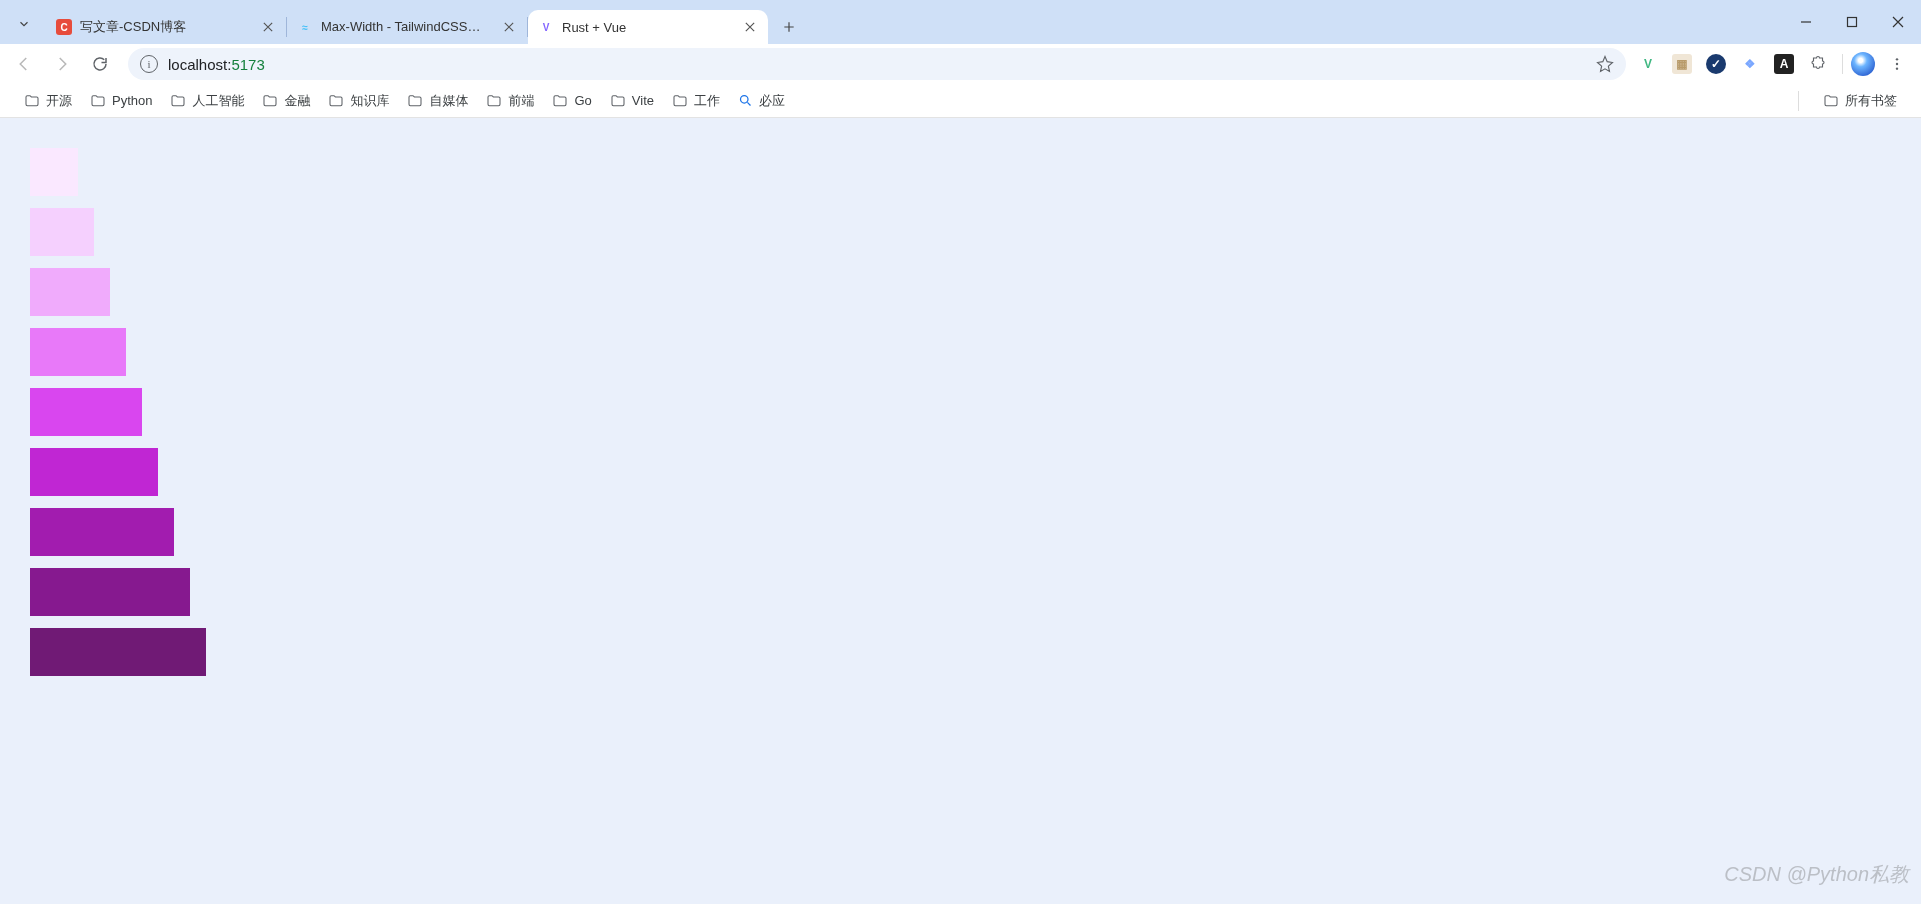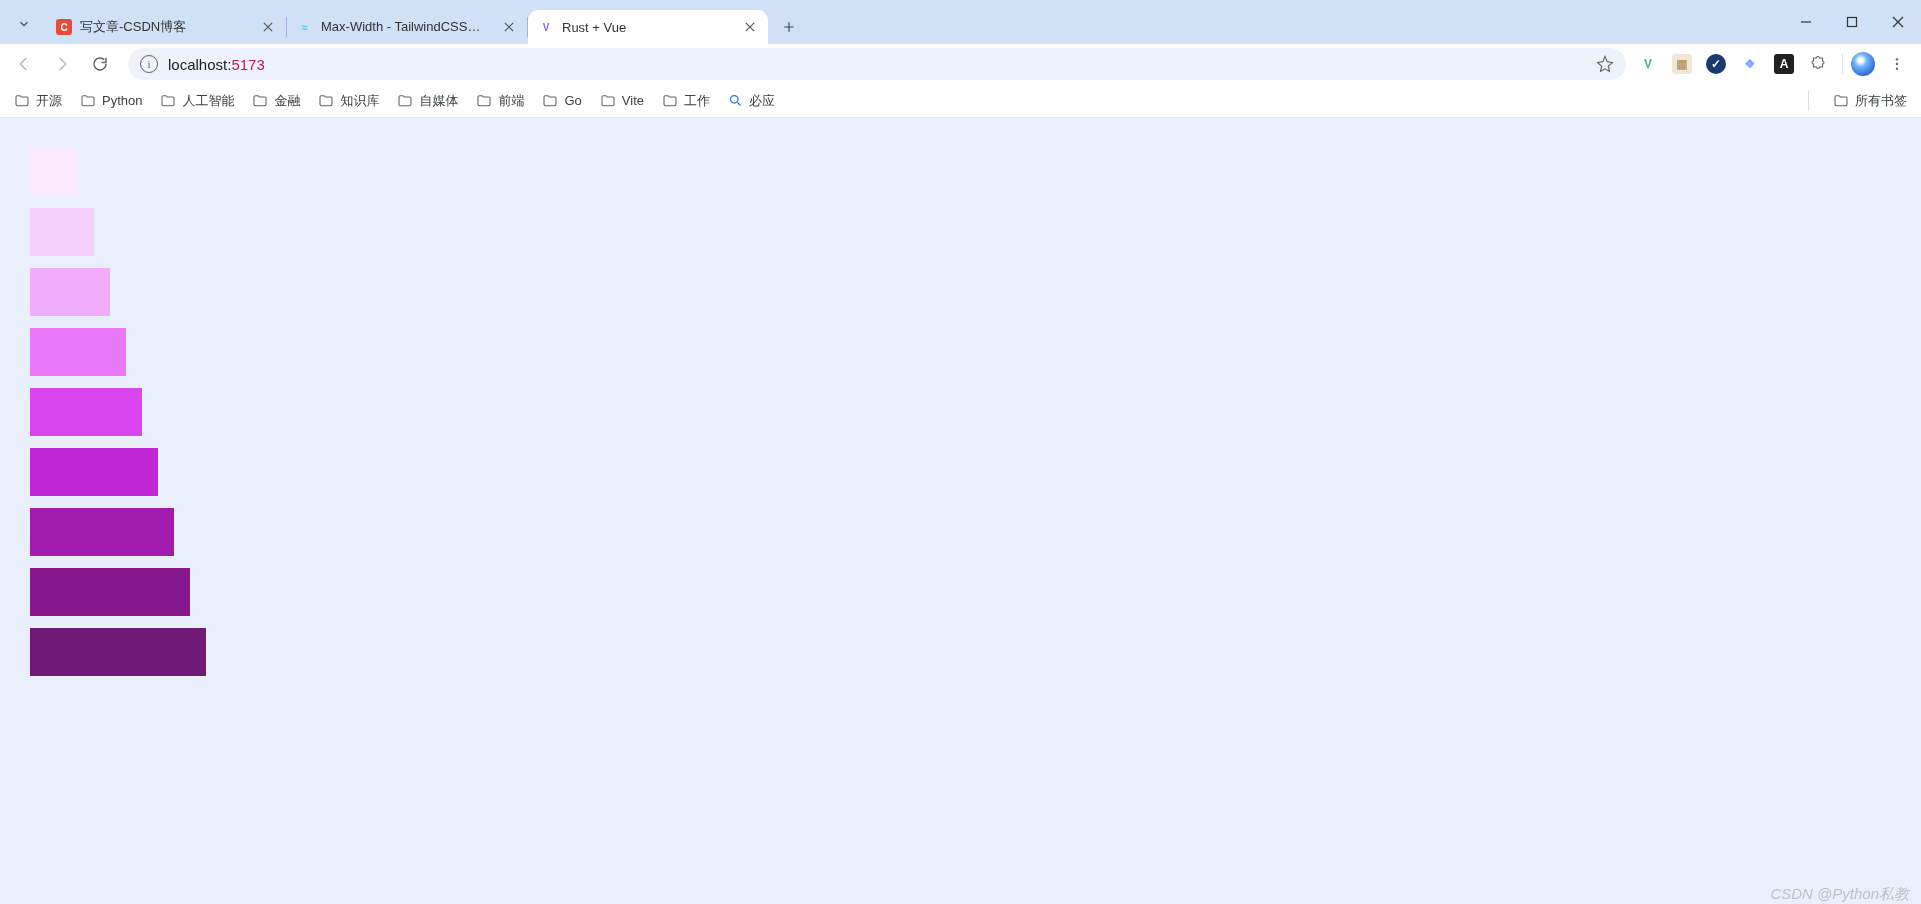--- a/index.html
+++ b/index.html
@@ -20,38 +20,38 @@
   .win-controls { margin-left:auto; display:flex; height:44px; }
   .win-btn { width:46px; display:flex; align-items:center; justify-content:center; color:#333; }
 
   
   .addr-row { height:40px; background:#fff; display:flex; align-items:center; padding:0 8px; gap:6px; }
   .nav-btn { width:32px; height:32px; display:flex; align-items:center; justify-content:center; color:#5f6368; border-radius:50%; }
   .nav-btn.disabled { color:#b8b8b8; }
   .omnibox { flex:1; height:32px; background:#eef3fb; border-radius:16px; display:flex; align-items:center; padding:0 12px; gap:10px; margin:0 6px; }
   .omnibox .info { width:18px; height:18px; border:1.5px solid #5f6368; border-radius:50%; display:flex; align-items:center; justify-content:center; font-size:11px; color:#5f6368; font-family:serif; }
   .omnibox .url { font-size:15px; color:#202124; }
-  .omnibox .url .path { color:#be185d; }
+  .omnibox .url .path { color:#15803d; }
   .omnibox .star { margin-left:auto; color:#5f6368; }
   .ext-row { display:flex; align-items:center; gap:14px; padding-right:6px; }
   .ext { width:20px; height:20px; display:flex; align-items:center; justify-content:center; border-radius:3px; }
   .ext-sep { width:1px; height:20px; background:#ddd; margin:0 2px; }
 
   
-  .bm-row { height:34px; background:#fff; border-bottom:1px solid #e3e3e3; display:flex; align-items:center; padding:0 14px; gap:18px; font-size:13px; color:#3c4043; }
+  .bm-row { height:34px; background:#fff; border-bottom:1px solid #e3e3e3; display:flex; align-items:center; padding:0 24px; gap:18px; font-size:13px; color:#3c4043; }
   .bm { display:flex; align-items:center; gap:6px; }
   .bm .folder-icon { color:#5f6368; }
   .bm-right { margin-left:auto; display:flex; align-items:center; gap:24px; }
   .bm-sep { width:1px; height:20px; background:#ddd; }
 
   
   .viewport { flex:1; background:#eaf0fb; position:relative; padding:30px; }
   .bar { height:48px; margin-bottom:12px; }
 
-  .watermark { position:absolute; right:12px; bottom:0; font-size:15px; color:rgba(100,100,100,0.35); font-style:italic; }
+  .watermark { position:absolute; right:12px; bottom:16px; font-size:20px; color:rgba(100,100,100,0.35); font-style:italic; }
 
   svg { display:block; }
 </style>
 </head>
 <body>
 
 <div class="chrome">
 
   <div class="tabstrip">
     <div class="tab-dropdown">

